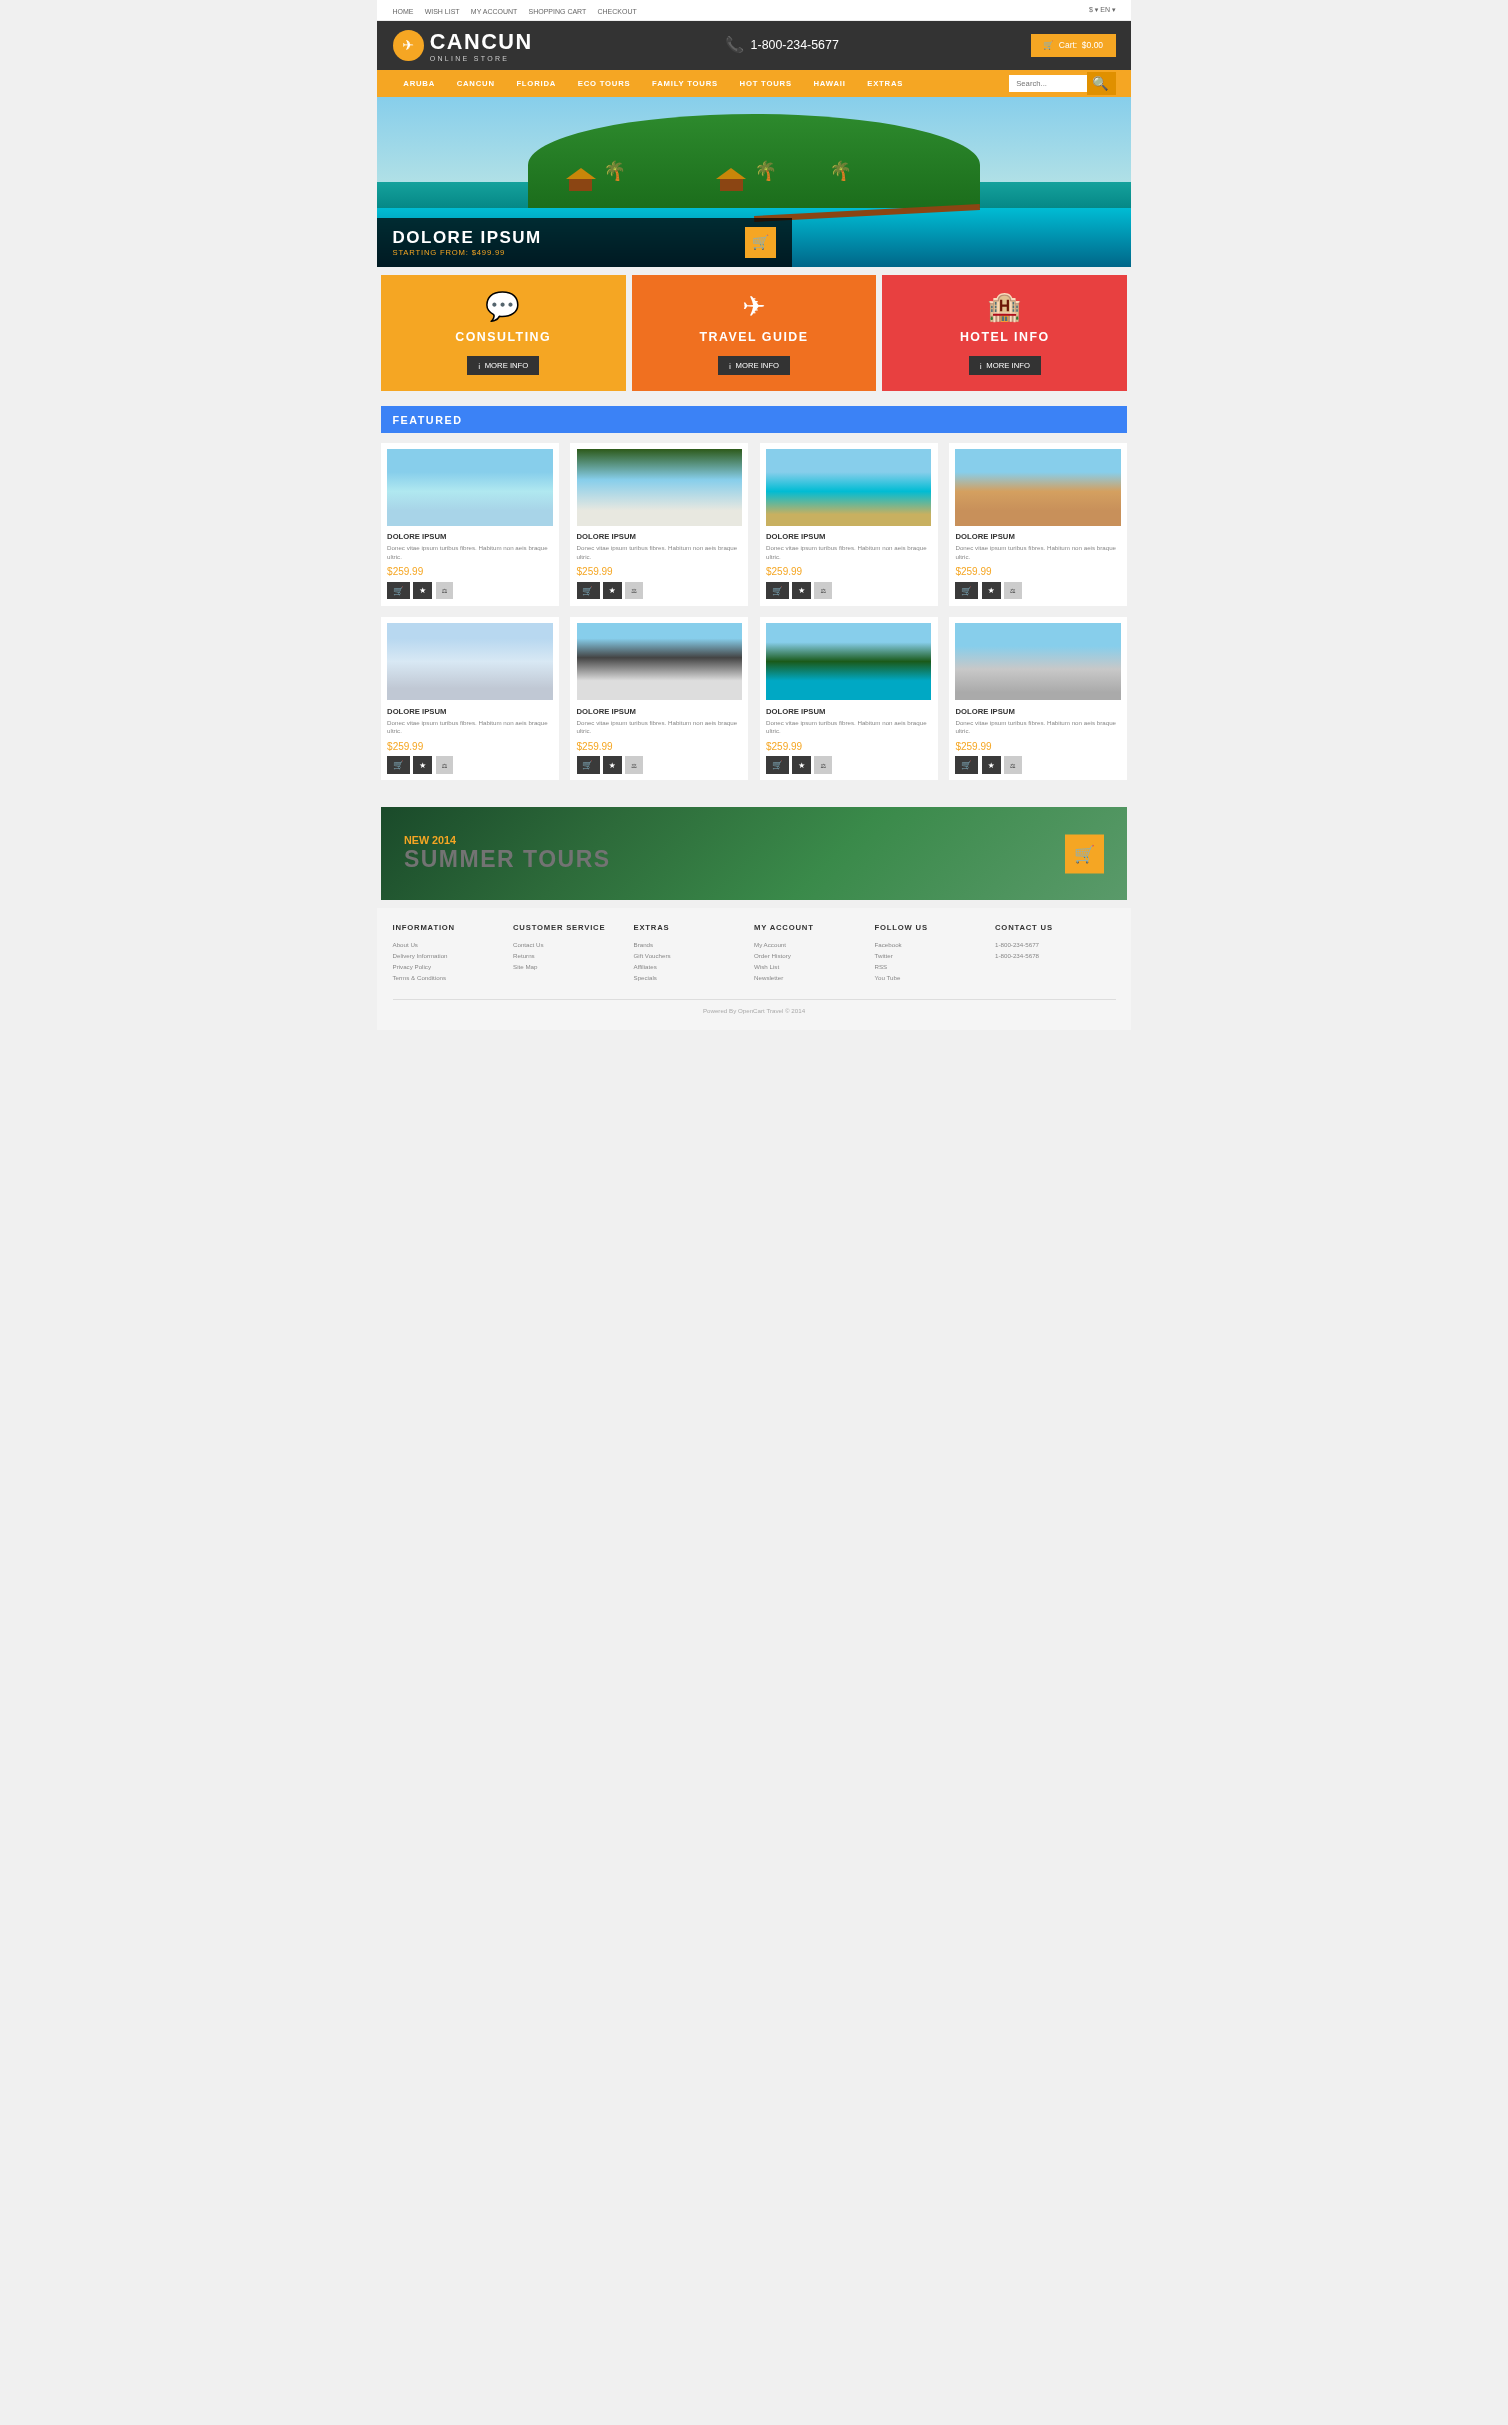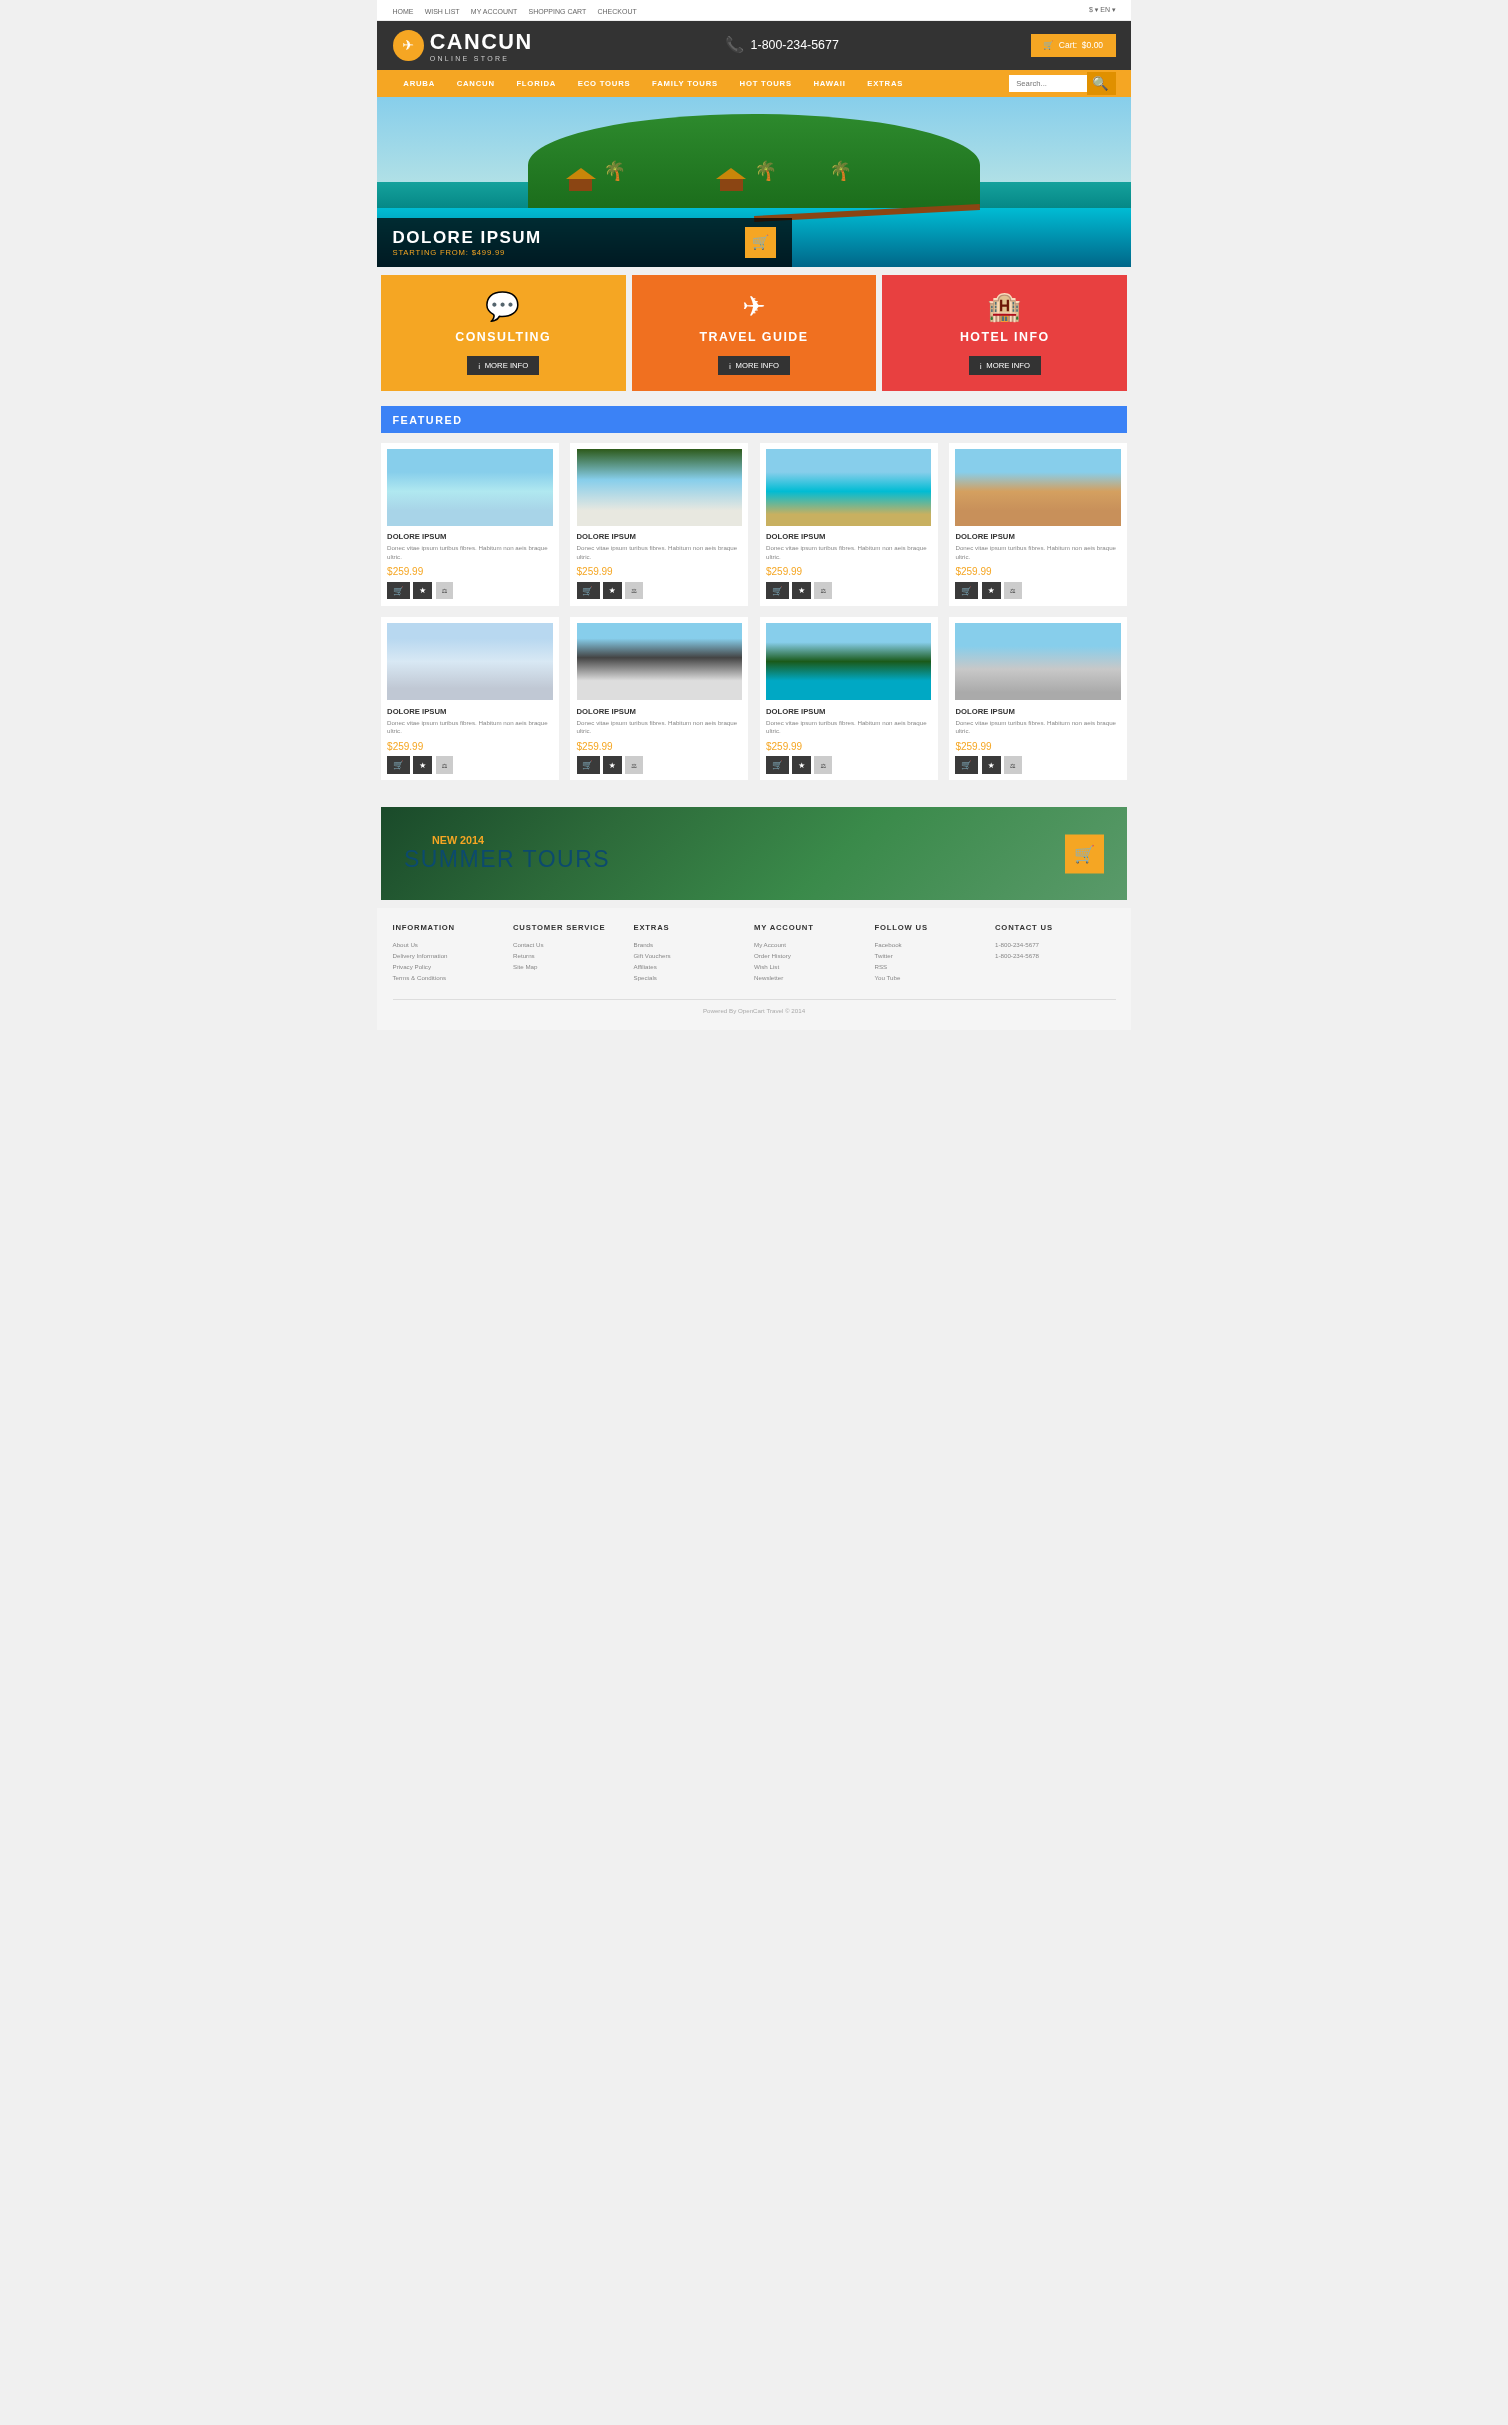--- a/index.html
+++ b/index.html
@@ -70,22 +70,22 @@
     .product-price { color: #f5a623; font-size: 10px; font-weight: normal; margin-bottom: 4.6px; }
     .product-actions { display: flex; gap: 3.1px; }
     .btn-cart { background: #3a3a3a; color: white; border: none; padding: 3.9px 6.2px; font-size: 8.5px; cursor: pointer; }
     .btn-wish { background: #3a3a3a; color: white; border: none; padding: 3.9px 6.2px; font-size: 7.7px; cursor: pointer; }
     .btn-compare { background: #ccc; color: #333; border: none; padding: 3.9px 6.2px; font-size: 6.2px; cursor: pointer; }
 
     
     .summer-banner { margin: 7.7px 3.9px; position: relative; overflow: hidden; height: 93px; display: flex; align-items: center; }
     .summer-bg { position: absolute; top: 0; left: 0; right: 0; bottom: 0; background: linear-gradient(135deg, #1a4a2a 0%, #2d6b3a 30%, #3a8a4a 60%, #5a9a6a 100%); }
     .summer-content { position: relative; z-index: 1; padding: 0 23px; }
-    .summer-new { color: #f5a623; font-size: 10.8px; font-weight: bold; margin-left: 28px; }
-    .summer-title { color: #0c4a6e; font-size: 23px; font-weight: normal; letter-spacing: 1.5px; }
+    .summer-new { color: #f5a623; font-size: 10.8px; font-weight: bold; }
+    .summer-title { color: #737373; font-size: 23px; font-weight: bold; letter-spacing: 1.5px; }
     .summer-cart { position: absolute; right: 23px; top: 50%; transform: translateY(-50%); background: #f5a623; width: 39px; height: 39px; display: flex; align-items: center; justify-content: center; color: white; font-size: 17px; cursor: pointer; z-index: 1; }
 
     
     .footer { background: #f5f5f5; padding: 15.5px; }
     .footer-grid { display: grid; grid-template-columns: repeat(6, 1fr); gap: 0; margin-bottom: 15.5px; }
     .footer-col h4 { font-size: 7.7px; font-weight: bold; color: #333; margin-bottom: 6.2px; letter-spacing: 0.8px; text-transform: uppercase; }
     .footer-col a, .footer-col p { font-size: 6.2px; color: #888; text-decoration: none; display: block; line-height: 1.8; }
     .footer-phone { font-size: 7px; color: #f5a623; }
     .footer-bottom { border-top: 0.8px solid #ddd; padding-top: 7.7px; text-align: center; font-size: 6.2px; color: #aaa; }
   </style>

